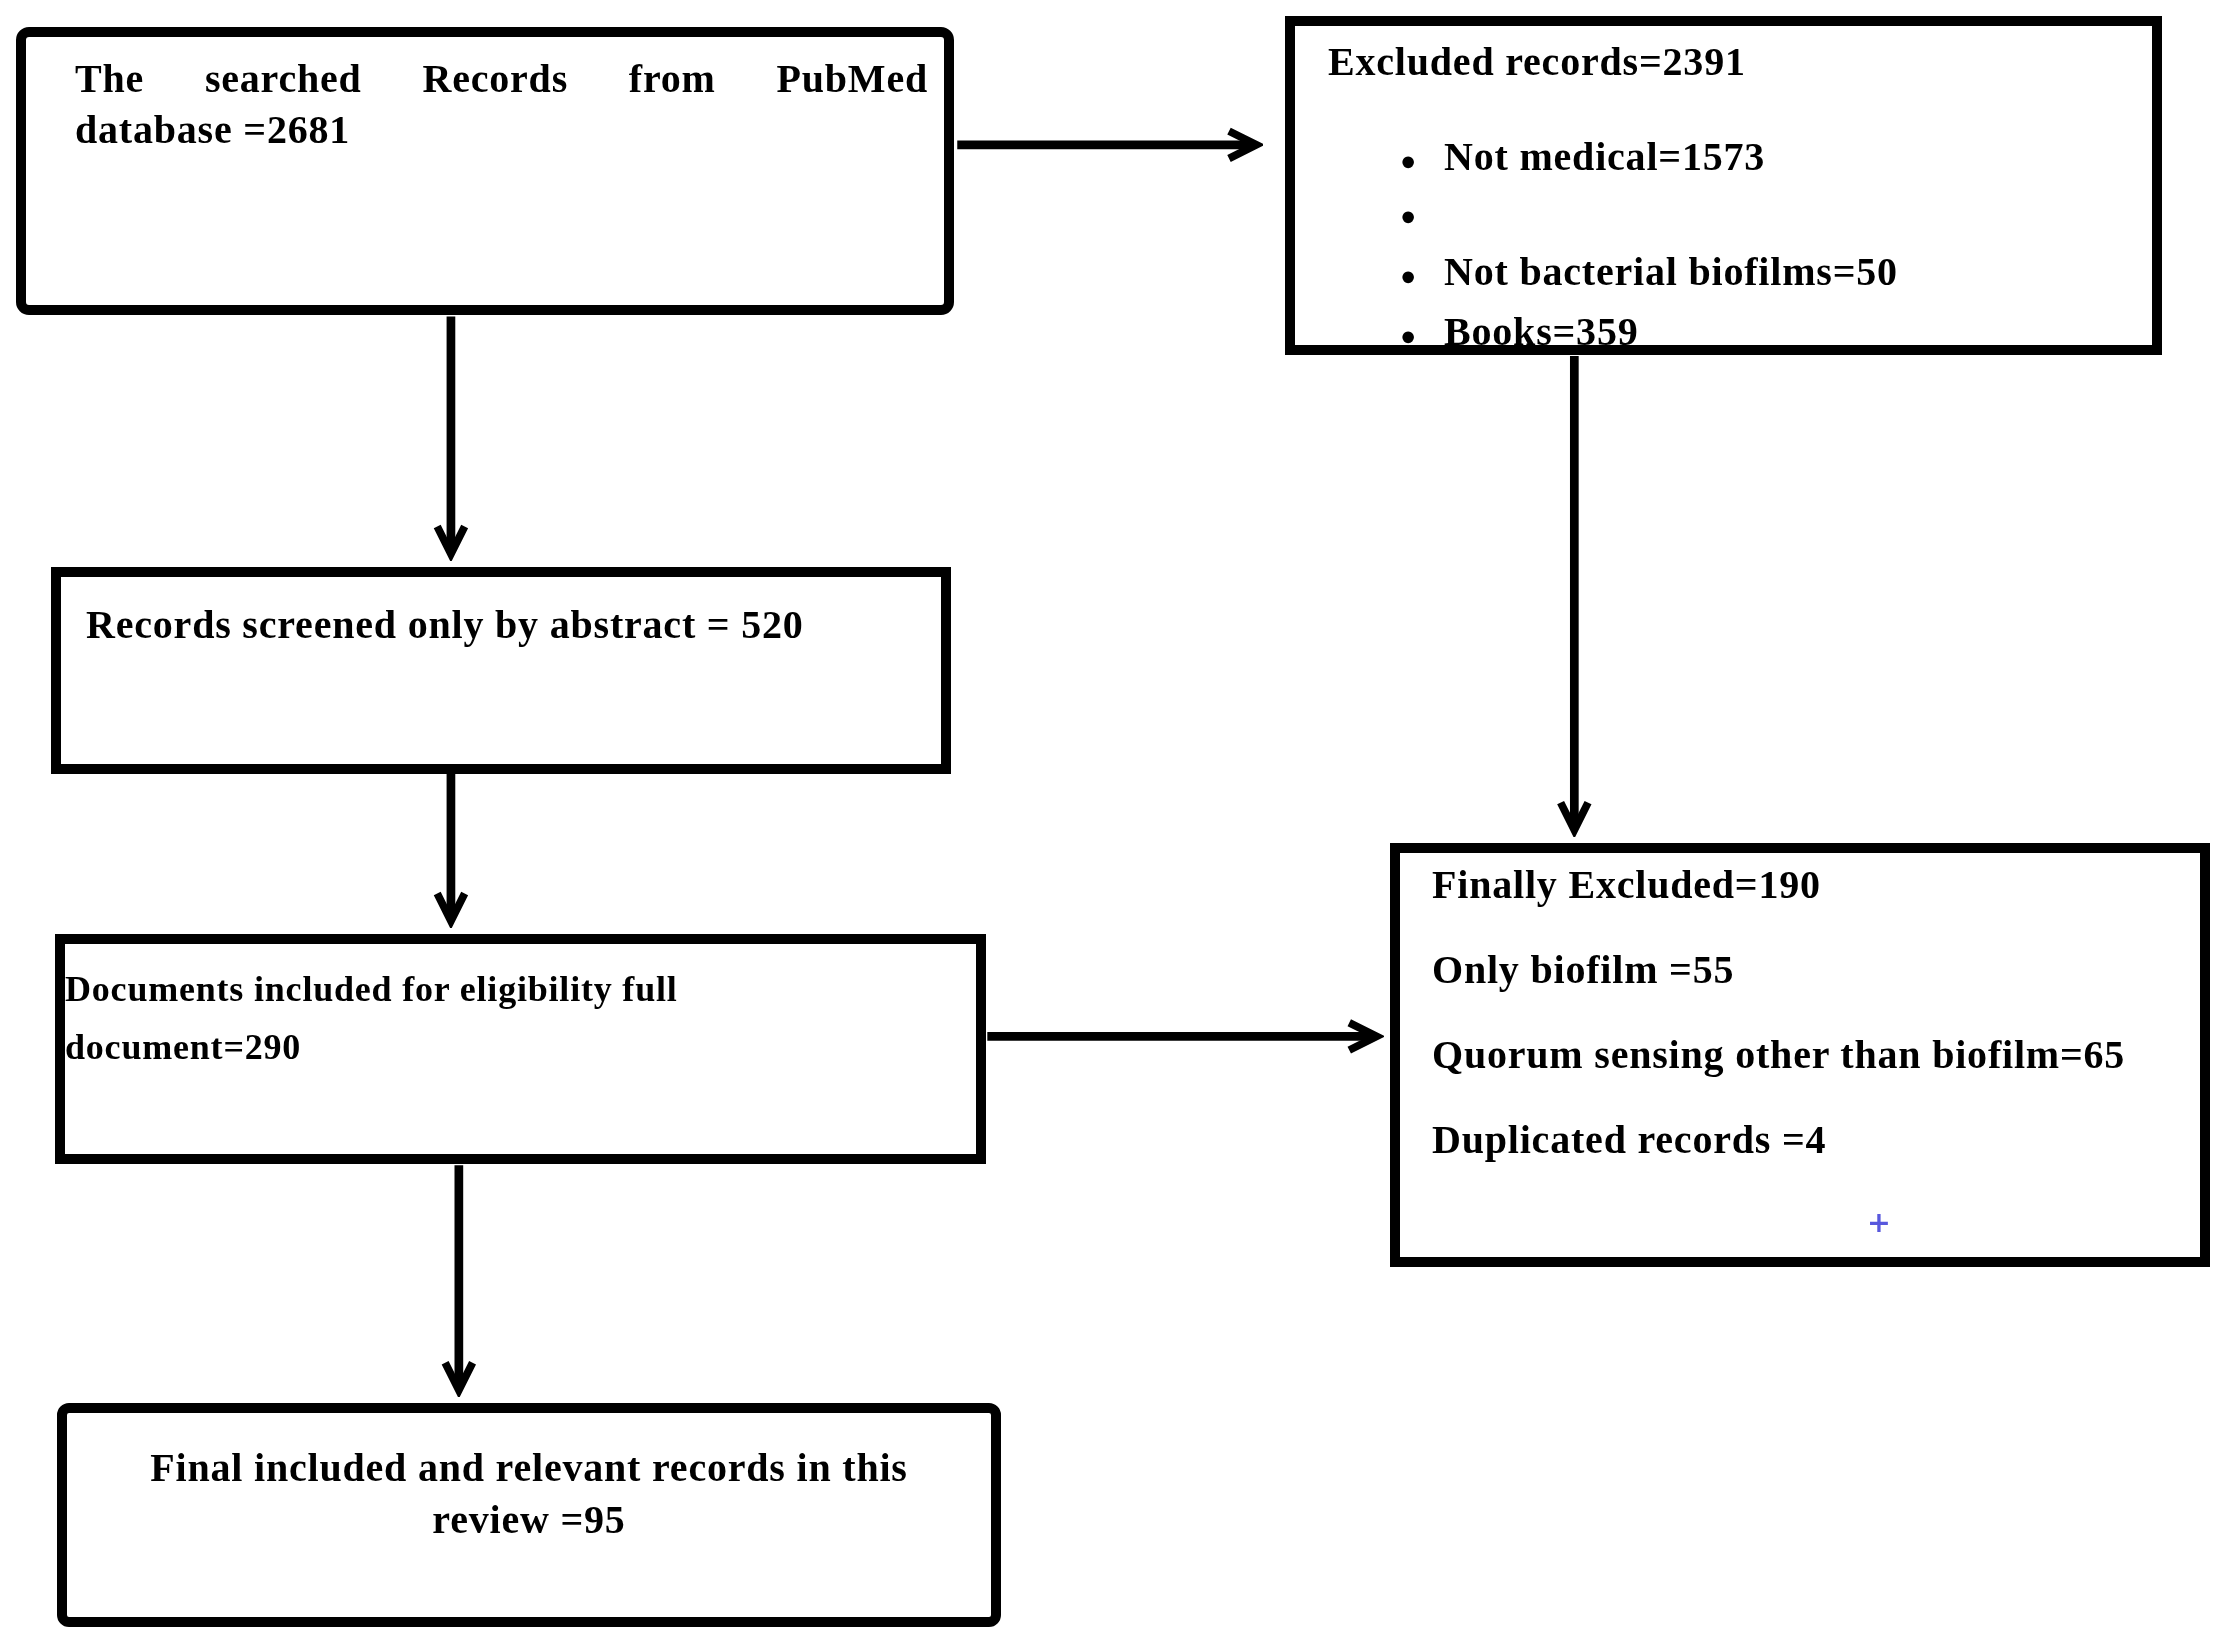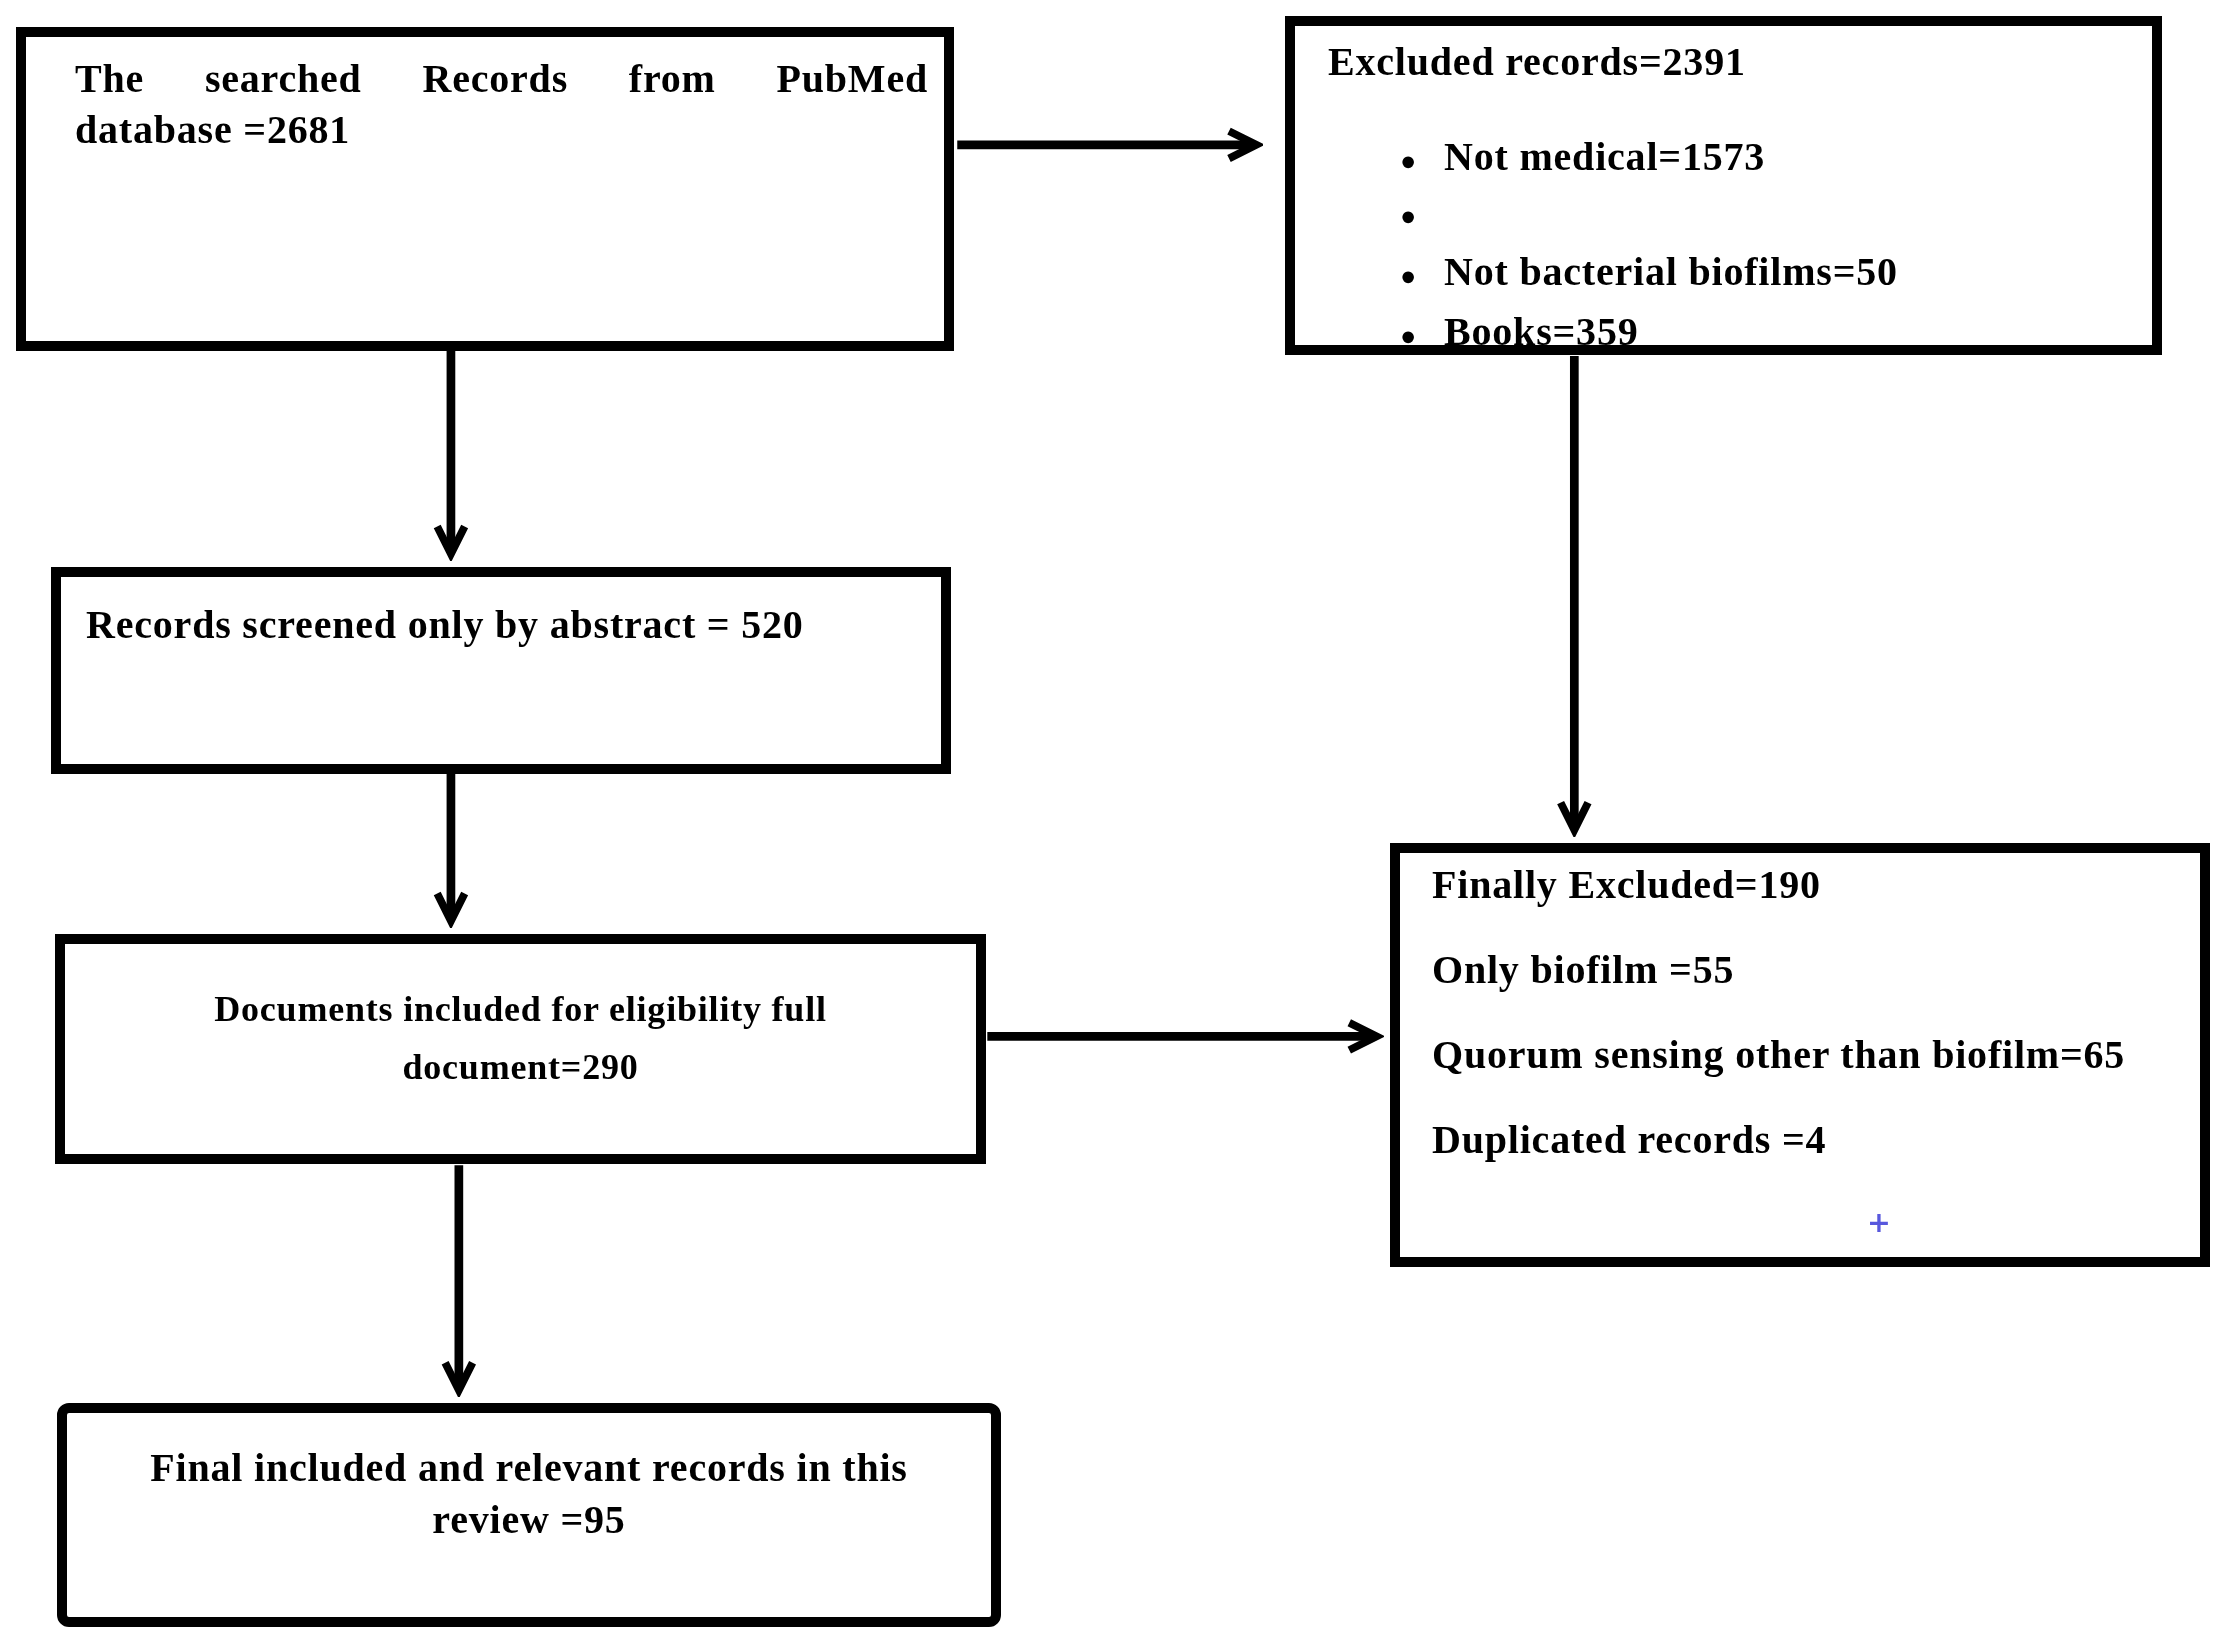--- a/index.html
+++ b/index.html
@@ -20,36 +20,36 @@
     pointer-events: none;
   }
   .box {
     position: absolute;
     border: 10.3px solid #000000;
     box-sizing: border-box;
     background: #ffffff;
     letter-spacing: 0.8px;
   }
   
-  #box-searched { left: 16px; top: 27px; width: 938px; height: 324px;
-                  padding: 16px 16px 0 49px; font-size: 40px; line-height: 51px; }
+  #box-searched { left: 16px; top: 27px; width: 938px; height: 288px;
+                  padding: 16px 16px 0 49px; font-size: 40px; line-height: 51px; border-radius: 13px; }
   #box-searched .just { text-align: justify; text-align-last: justify; }
   
   #box-excluded { left: 1269px; top: 16px; width: 877px; height: 339px;
                   padding: 12.7px 22px 0 33px; font-size: 40px; margin-left: 16px; }
   #box-excluded .box-title { line-height: 46px; }
   #box-excluded ul { list-style: none; margin: 44px 0 0 0; padding: 0; }
   #box-excluded li { display: flex; align-items: baseline; line-height: 55px; margin-left: 72px; }
   #box-excluded .dot { font-size: 27px; width: 44px; flex: none; }
   
   #box-screened { left: 51px; top: 567px; width: 900px; height: 207px;
                   padding: 26px 14.2px 0 25px; font-size: 40px; line-height: 44px; }
   
   #box-eligibility { left: 55px; top: 934px; width: 931px; height: 230px;
-                     padding-top: 36px; text-align: center; font-size: 36px; line-height: 58px; }
+                     padding-top: 16px; text-align: left; font-size: 36px; line-height: 58px; }
   
   #box-finally { left: 1390px; top: 843px; width: 820px; height: 424px;
                  padding: 9.5px 22px 0 32px; font-size: 40px; }
   #box-finally p { margin: 0 0 41px 0; line-height: 44px; }
   
   #box-final { left: 57px; top: 1403px; width: 944px; height: 224px;
                padding-top: 28.5px; text-align: center; font-size: 40px; line-height: 52px; border-radius: 12px; }
   
   #stray-mark {
     position: absolute; left: 1867px; top: 1209px;

